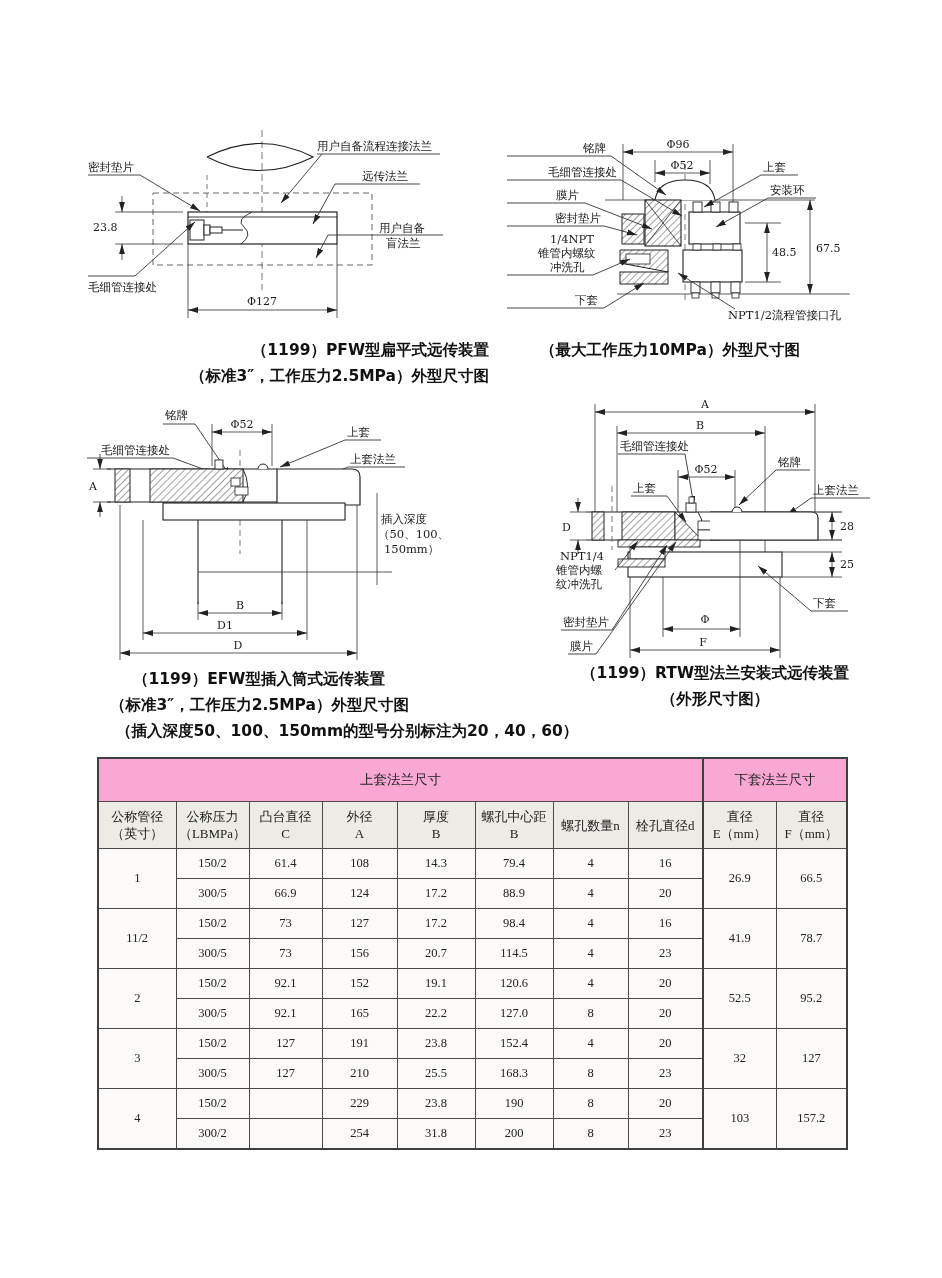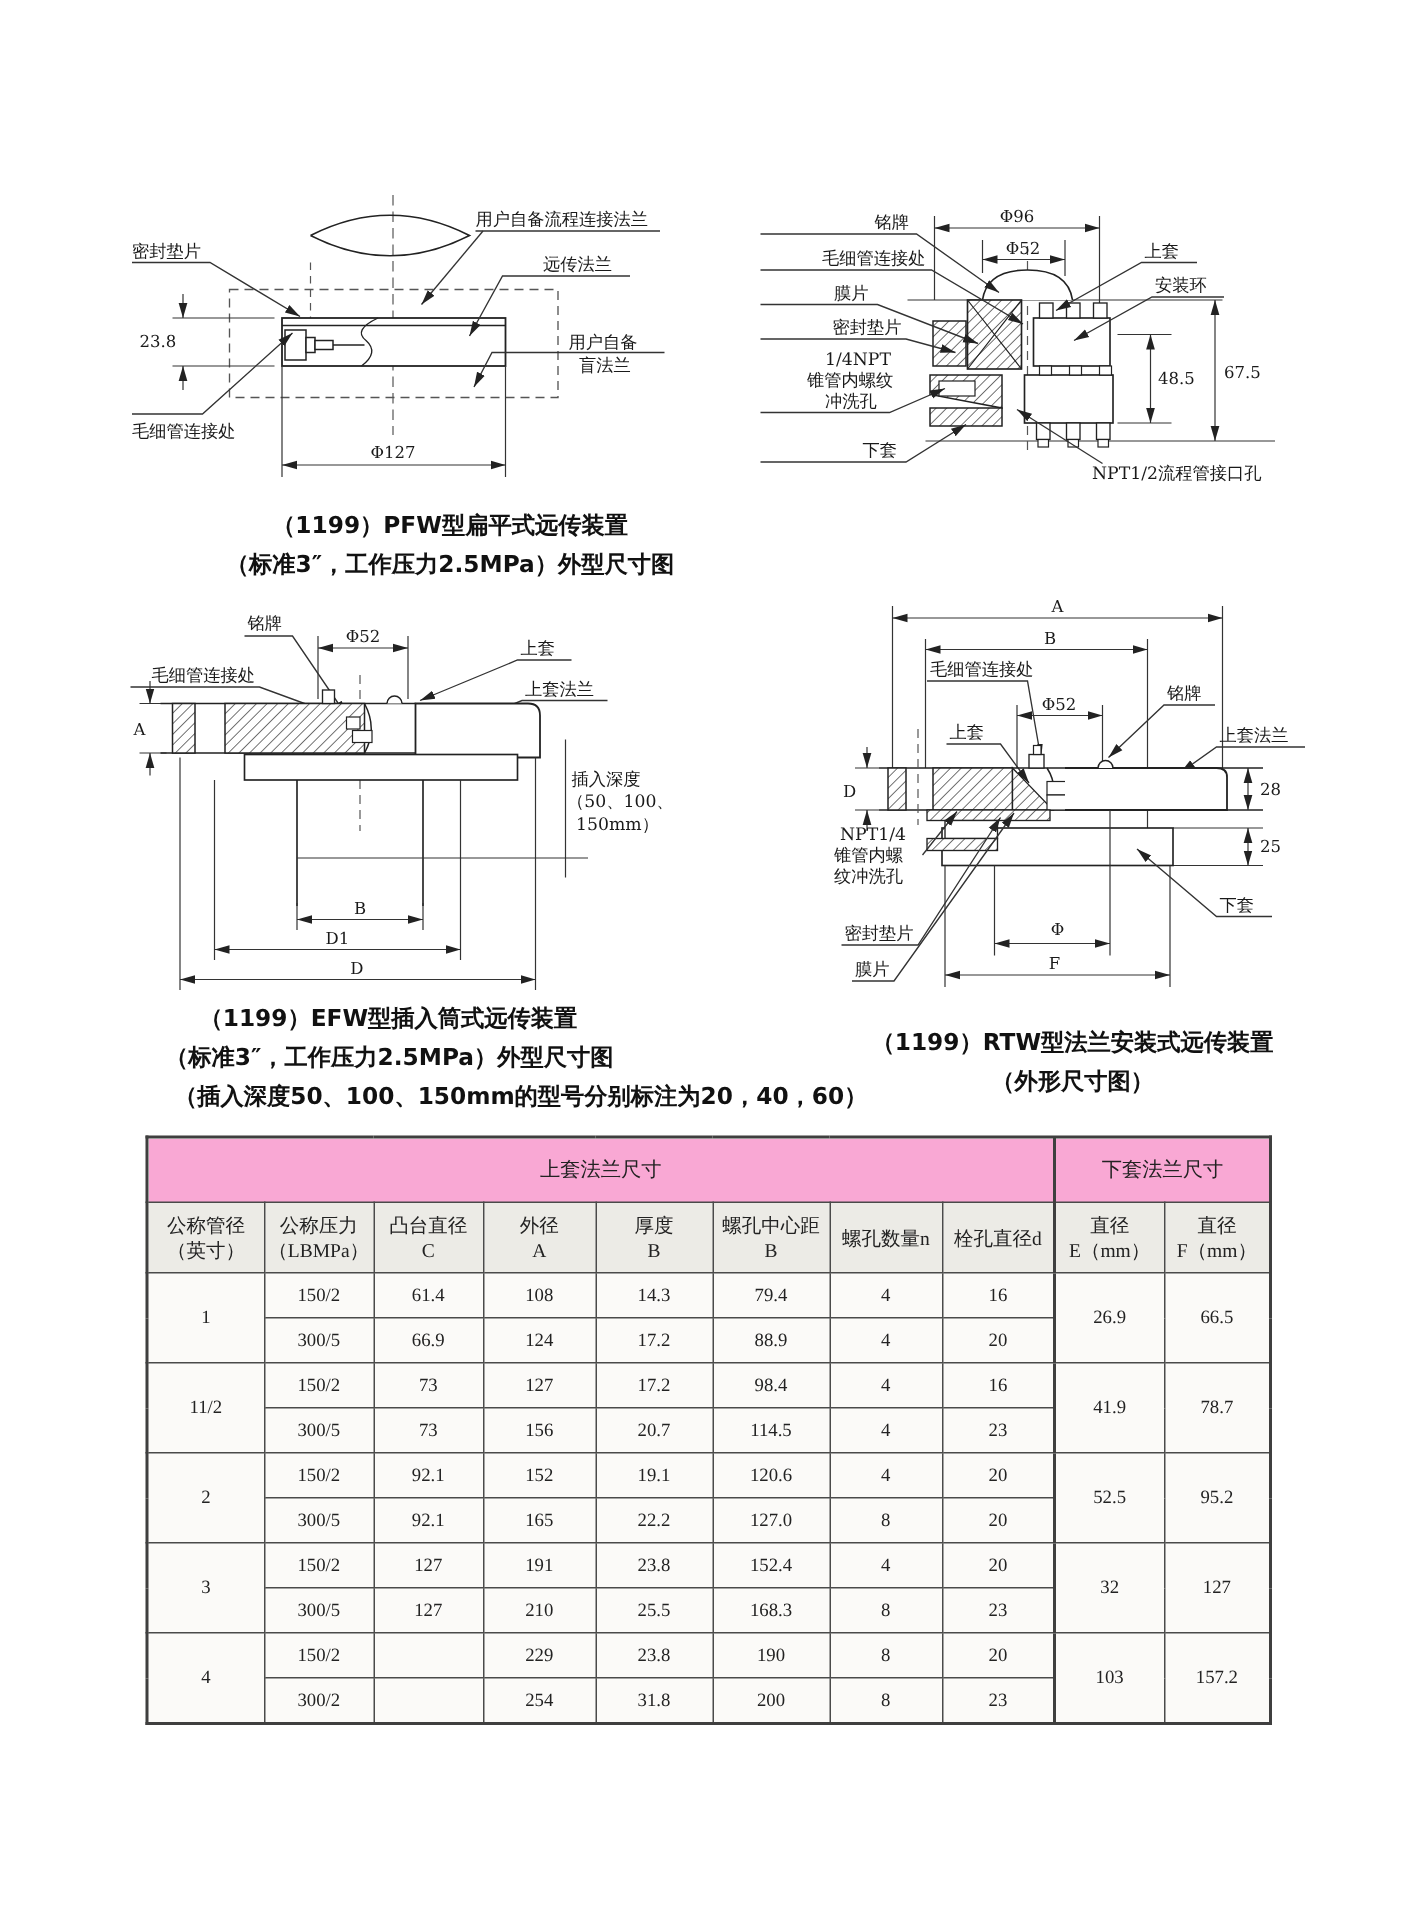--- a/index.html
+++ b/index.html
@@ -153,25 +153,26 @@
 
       <text x="258" y="49">上套</text>
       <path d="M293,53 H256 L199,85" stroke="#333" stroke-width="0.9" fill="none" marker-end="url(#m2)"></path>
       <text x="265" y="72">安装环</text>
       <path d="M311,76 H263 L211,105" stroke="#333" stroke-width="0.9" fill="none" marker-end="url(#m2)"></path>
       <text x="223" y="197">NPT1/2流程管接口孔</text>
       <path d="M230,187 L173,151" stroke="#333" stroke-width="0.9" fill="none" marker-end="url(#m2)"></path>
     </svg>
   </div>
 
-  <div class="cap center" style="left:90px;top:337px;width:420px;">
+  <div class="cap center" style="left:69px;top:337px;width:420px;text-align:right;">
     <div>（1199）PFW型扁平式远传装置</div>
     <div>（标准3″，工作压力2.5MPa）外型尺寸图</div>
   </div>
   <div class="cap center" style="left:480px;top:337px;width:380px;">
+    <div>（最大工作压力10MPa）外型尺寸图</div>
   </div>
 
   <div class="panel" style="left:85px;top:392px;width:420px;height:272px;">
     <svg width="420" height="272" viewBox="0 0 420 272">
       <defs>
         <marker id="m3" markerWidth="11" markerHeight="8" refX="10" refY="3.5" orient="auto-start-reverse" markerUnits="userSpaceOnUse">
           <path d="M0,0.6 L10,3.5 L0,6.4 Z" fill="#222"></path>
         </marker>
         <pattern id="h3" width="5" height="5" patternUnits="userSpaceOnUse" patternTransform="rotate(45)">
           <rect width="5" height="5" fill="#fff"></rect>
@@ -314,21 +315,21 @@
       <text x="283" y="225">下套</text>
       <path d="M318,229 H281 L228,184" stroke="#333" stroke-width="0.9" fill="none" marker-end="url(#m4)"></path>
     </svg>
   </div>
 
   <div class="cap" style="left:108px;top:666px;width:520px;">
     <div style="margin-left:25px;">（1199）EFW型插入筒式远传装置</div>
     <div style="margin-left:2px;">（标准3″，工作压力2.5MPa）外型尺寸图</div>
     <div style="margin-left:8px;">（插入深度50、100、150mm的型号分别标注为20，40，60）</div>
   </div>
-  <div class="cap center" style="left:555px;top:682px;width:320px;">
+  <div class="cap center" style="left:555px;top:660px;width:320px;">
     <div>（1199）RTW型法兰安装式远传装置</div>
     <div>（外形尺寸图）</div>
   </div>
 
   <table id="ftable">
     <colgroup>
       <col style="width:78px">
         <col style="width:73px">
         <col style="width:73px">
       <col style="width:75px">

